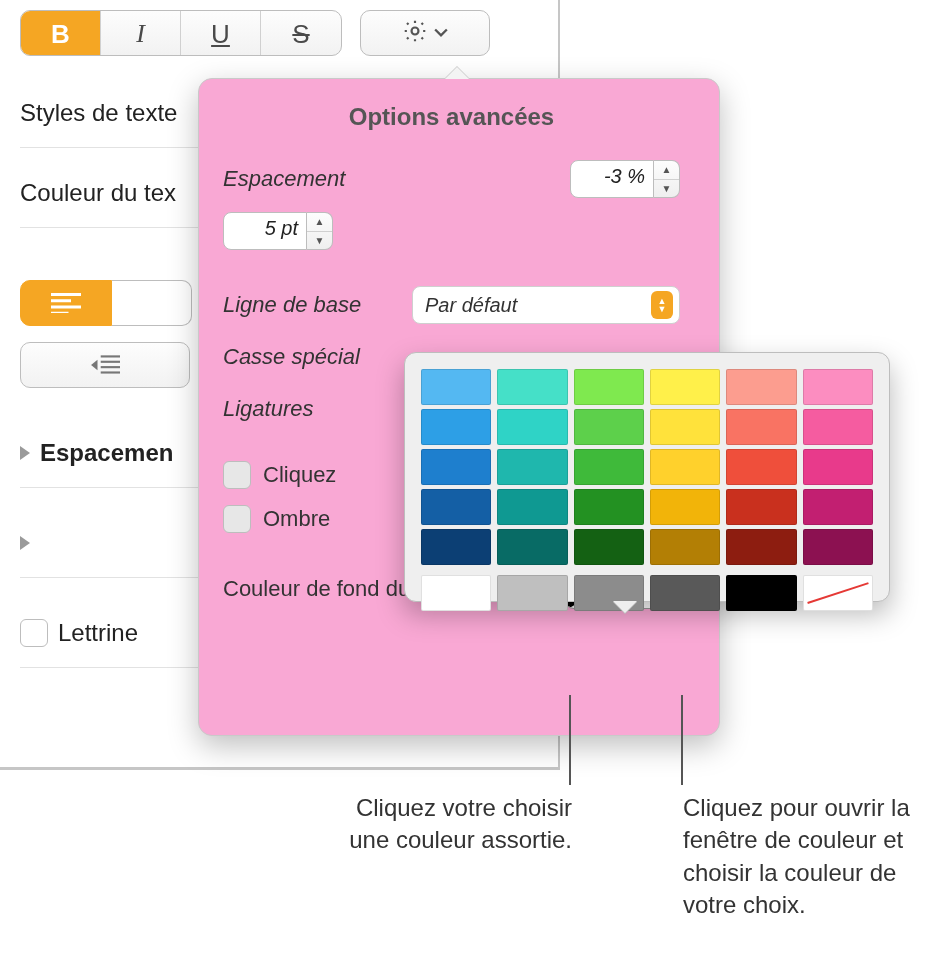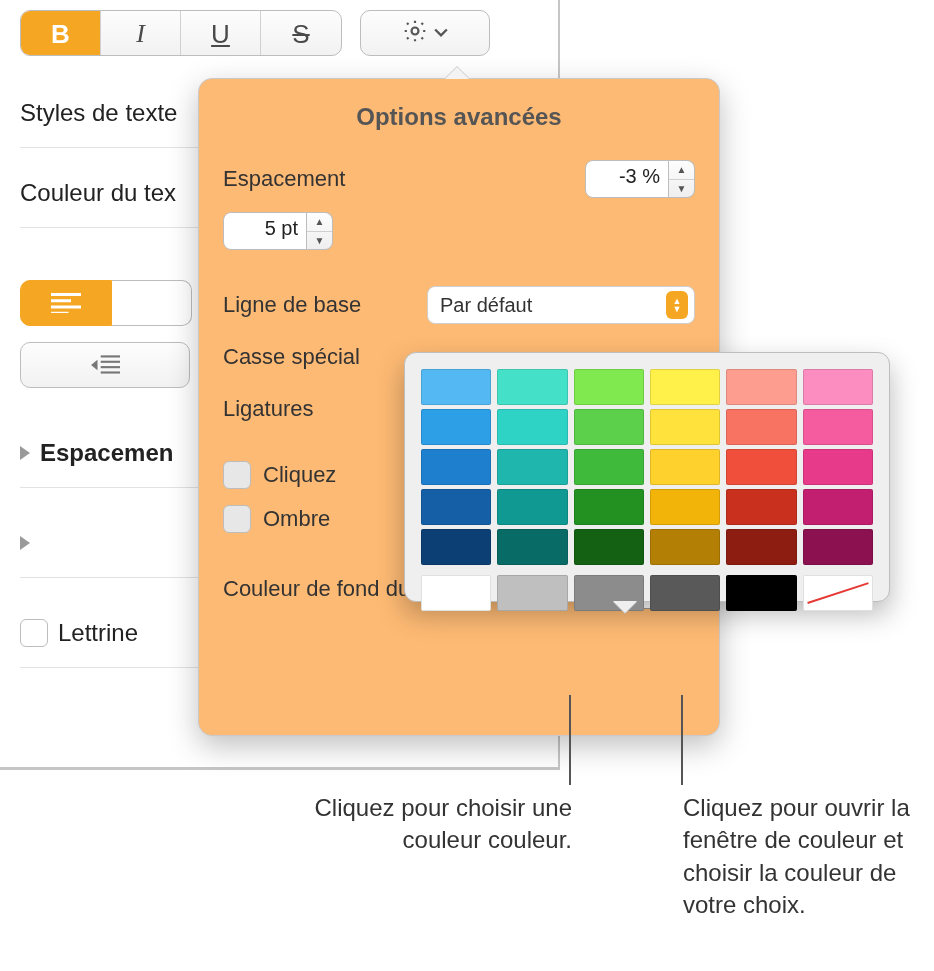--- a/index.html
+++ b/index.html
@@ -44,31 +44,31 @@
     border-bottom:1px solid #e2e2e2;
   }
 
   .chev { width:0; height:0; border-top:7px solid transparent; border-bottom:7px solid transparent; border-left:10px solid #9a9a9a; }
 
   .chk-box { width:28px; height:28px; border:1.5px solid #bdbdbd; border-radius:6px; background:#fff; flex:none; }
 
   
   .popover {
     position:absolute; left:198px; top:78px; width:522px; height:658px;
-    background:#fdba74; border:1px solid #c9c9c9; border-radius:14px;
+    background:#f9a8d4; border:1px solid #c9c9c9; border-radius:14px;
     box-shadow: 0 10px 30px rgba(0,0,0,.25);
-    padding: 24px 24px 18px 24px;
+    padding: 24px 39px 18px 24px;
   }
   .popover::before{
     content:""; position:absolute; top:-12px; left:246px;
     width:0;height:0;border-left:12px solid transparent;border-right:12px solid transparent;border-bottom:12px solid #f3f3f3;
     filter: drop-shadow(0 -1px 0.5px #c9c9c9);
   }
   .pop-title { text-align:center; font-weight:700; color:#555; font-size:24px; margin-bottom: 22px; }
-  .pop-row { display:flex; align-items:center; justify-content:space-between; height:52px; font-size:22px; color:#333; }
+  .pop-row { display:flex; align-items:center; justify-content:space-between; height:52px; font-size:22px; color:#333;font-style:italic; }
   .stepper { display:flex; align-items:center; gap:0; }
   .stepper-field { width:84px; height:38px; border:1px solid #bdbdbd; border-radius:8px 0 0 8px; background:#fff; text-align:right; padding:4px 8px; font-size:20px; color:#222; }
   .stepper-btns { width:26px; height:38px; border:1px solid #bdbdbd; border-left:none; border-radius:0 8px 8px 0; background:linear-gradient(#fdfdfd,#efefef); display:flex; flex-direction:column; }
   .stepper-btns span{ flex:1; display:flex; align-items:center; justify-content:center; font-size:10px; color:#555; }
   .stepper-btns span:first-child{border-bottom:1px solid #d0d0d0;}
   .dropdown {
     height:38px; border:1px solid #cfcfcf; border-radius:8px; background:#fff;
     display:flex; align-items:center; justify-content:space-between; padding:0 6px 0 12px; font-size:20px; color:#333;
   }
   .dropdown .dd-caret { width:22px; height:28px; border-radius:6px; background:#f5a623; display:flex; flex-direction:column; align-items:center; justify-content:center; color:#fff; font-size:9px; line-height:8px; }
@@ -294,16 +294,16 @@
         <div class="swatch" style="background: rgb(140, 140, 140);"></div>
         <div class="swatch" style="background: rgb(89, 89, 89);"></div>
         <div class="swatch" style="background: rgb(0, 0, 0);"></div>
         <div class="swatch none"></div>
       </div>
   </div>
 
   <div class="leader" style="left:569px; top:695px; width:2px; height:90px;"></div>
   <div class="leader" style="left:681px; top:695px; width:2px; height:90px;"></div>
 
-  <div class="callout" style="left:310px; top:792px; width:262px; text-align:right;">Cliquez pour choisir une couleur couleur.</div>
+  <div class="callout" style="left:310px; top:792px; width:262px; text-align:right;">Cliquez votre choisir une couleur assortie.</div>
   <div class="callout" style="left:683px; top:792px; width:230px;">Cliquez pour ouvrir la fenêtre de couleur et choisir la couleur de votre choix.</div>
 
 </div>
 
 </body></html>

